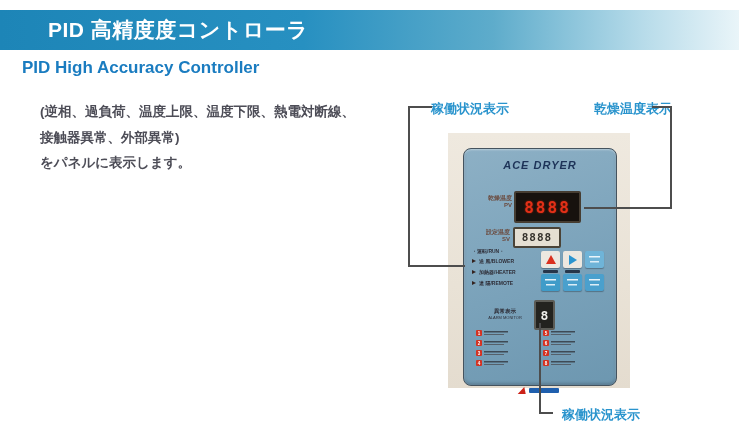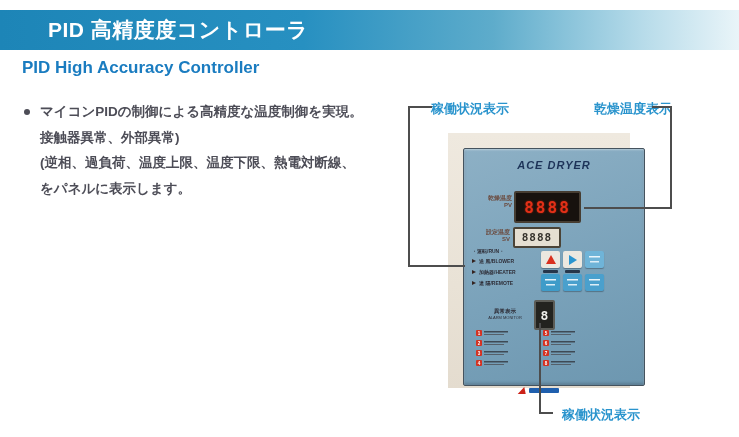--- a/index.html
+++ b/index.html
@@ -37,23 +37,22 @@
   }
   .cline{position:absolute;background:#4d4d4d;z-index:5;}
   
   .photo{
     position:absolute;left:448px;top:133px;width:182px;height:255px;
     background:linear-gradient(180deg,#efe9df 0%,#e9e2d6 60%,#e4dccf 100%);
   }
   .panel{
     position:absolute;left:15px;top:15px;width:152px;height:236px;
     background:linear-gradient(160deg,#8db0c5 0%,#7aa2ba 55%,#6d97b0 100%);
-    border:1px solid #45535e;border-radius:2px;
+    border:1px solid #45535e;border-radius:8px;
     box-shadow:inset 0 1px 2px rgba(255,255,255,.4), inset 0 -2px 3px rgba(30,40,50,.25);
-    padding-left:28px;
   }
   .brand{
     position:absolute;left:0;top:10px;width:100%;text-align:center;
     font-size:11px;font-weight:bold;font-style:italic;color:#1d3358;letter-spacing:1px;
   }
   .disp-label{
     position:absolute;font-size:6px;line-height:7px;color:#6b4a3e;text-align:right;
     font-weight:bold;
   }
   .pv-display{
@@ -119,23 +118,22 @@
 </style>
 </head>
 <body>
 
 <div class="banner">
   <div class="banner-title">PID 高精度度コントローラ</div>
 </div>
 <div class="subtitle">PID High Accuracy Controller</div>
 
 <div class="features">
-  <div class="f-line bulleted">マイコンPIDの制御による高精度な温度制御を実現。</div>
+  <div class="f-line">(逆相、過負荷、温度上限、温度下限、熱電対断線、</div>
   <div class="f-line">接触器異常、外部異常)</div>
-  <div class="f-line">(逆相、過負荷、温度上限、温度下限、熱電対断線、</div>
   <div class="f-line">をパネルに表示します。</div>
 </div>
 
 <div class="callout" style="left:431px;top:100px;text-align:center;">稼働状況表示</div>
 <div class="callout" style="left:579px;top:100px;margin-left:15px;">乾燥温度表示</div>
 <div class="callout" style="left:562px;top:406px;">稼働状況表示</div>
 
 <div class="cline" style="left:408px;top:106px;width:24px;height:2px;"></div>
 <div class="cline" style="left:408px;top:106px;width:2px;height:161px;"></div>
 <div class="cline" style="left:408px;top:265px;width:57px;height:2px;"></div>

